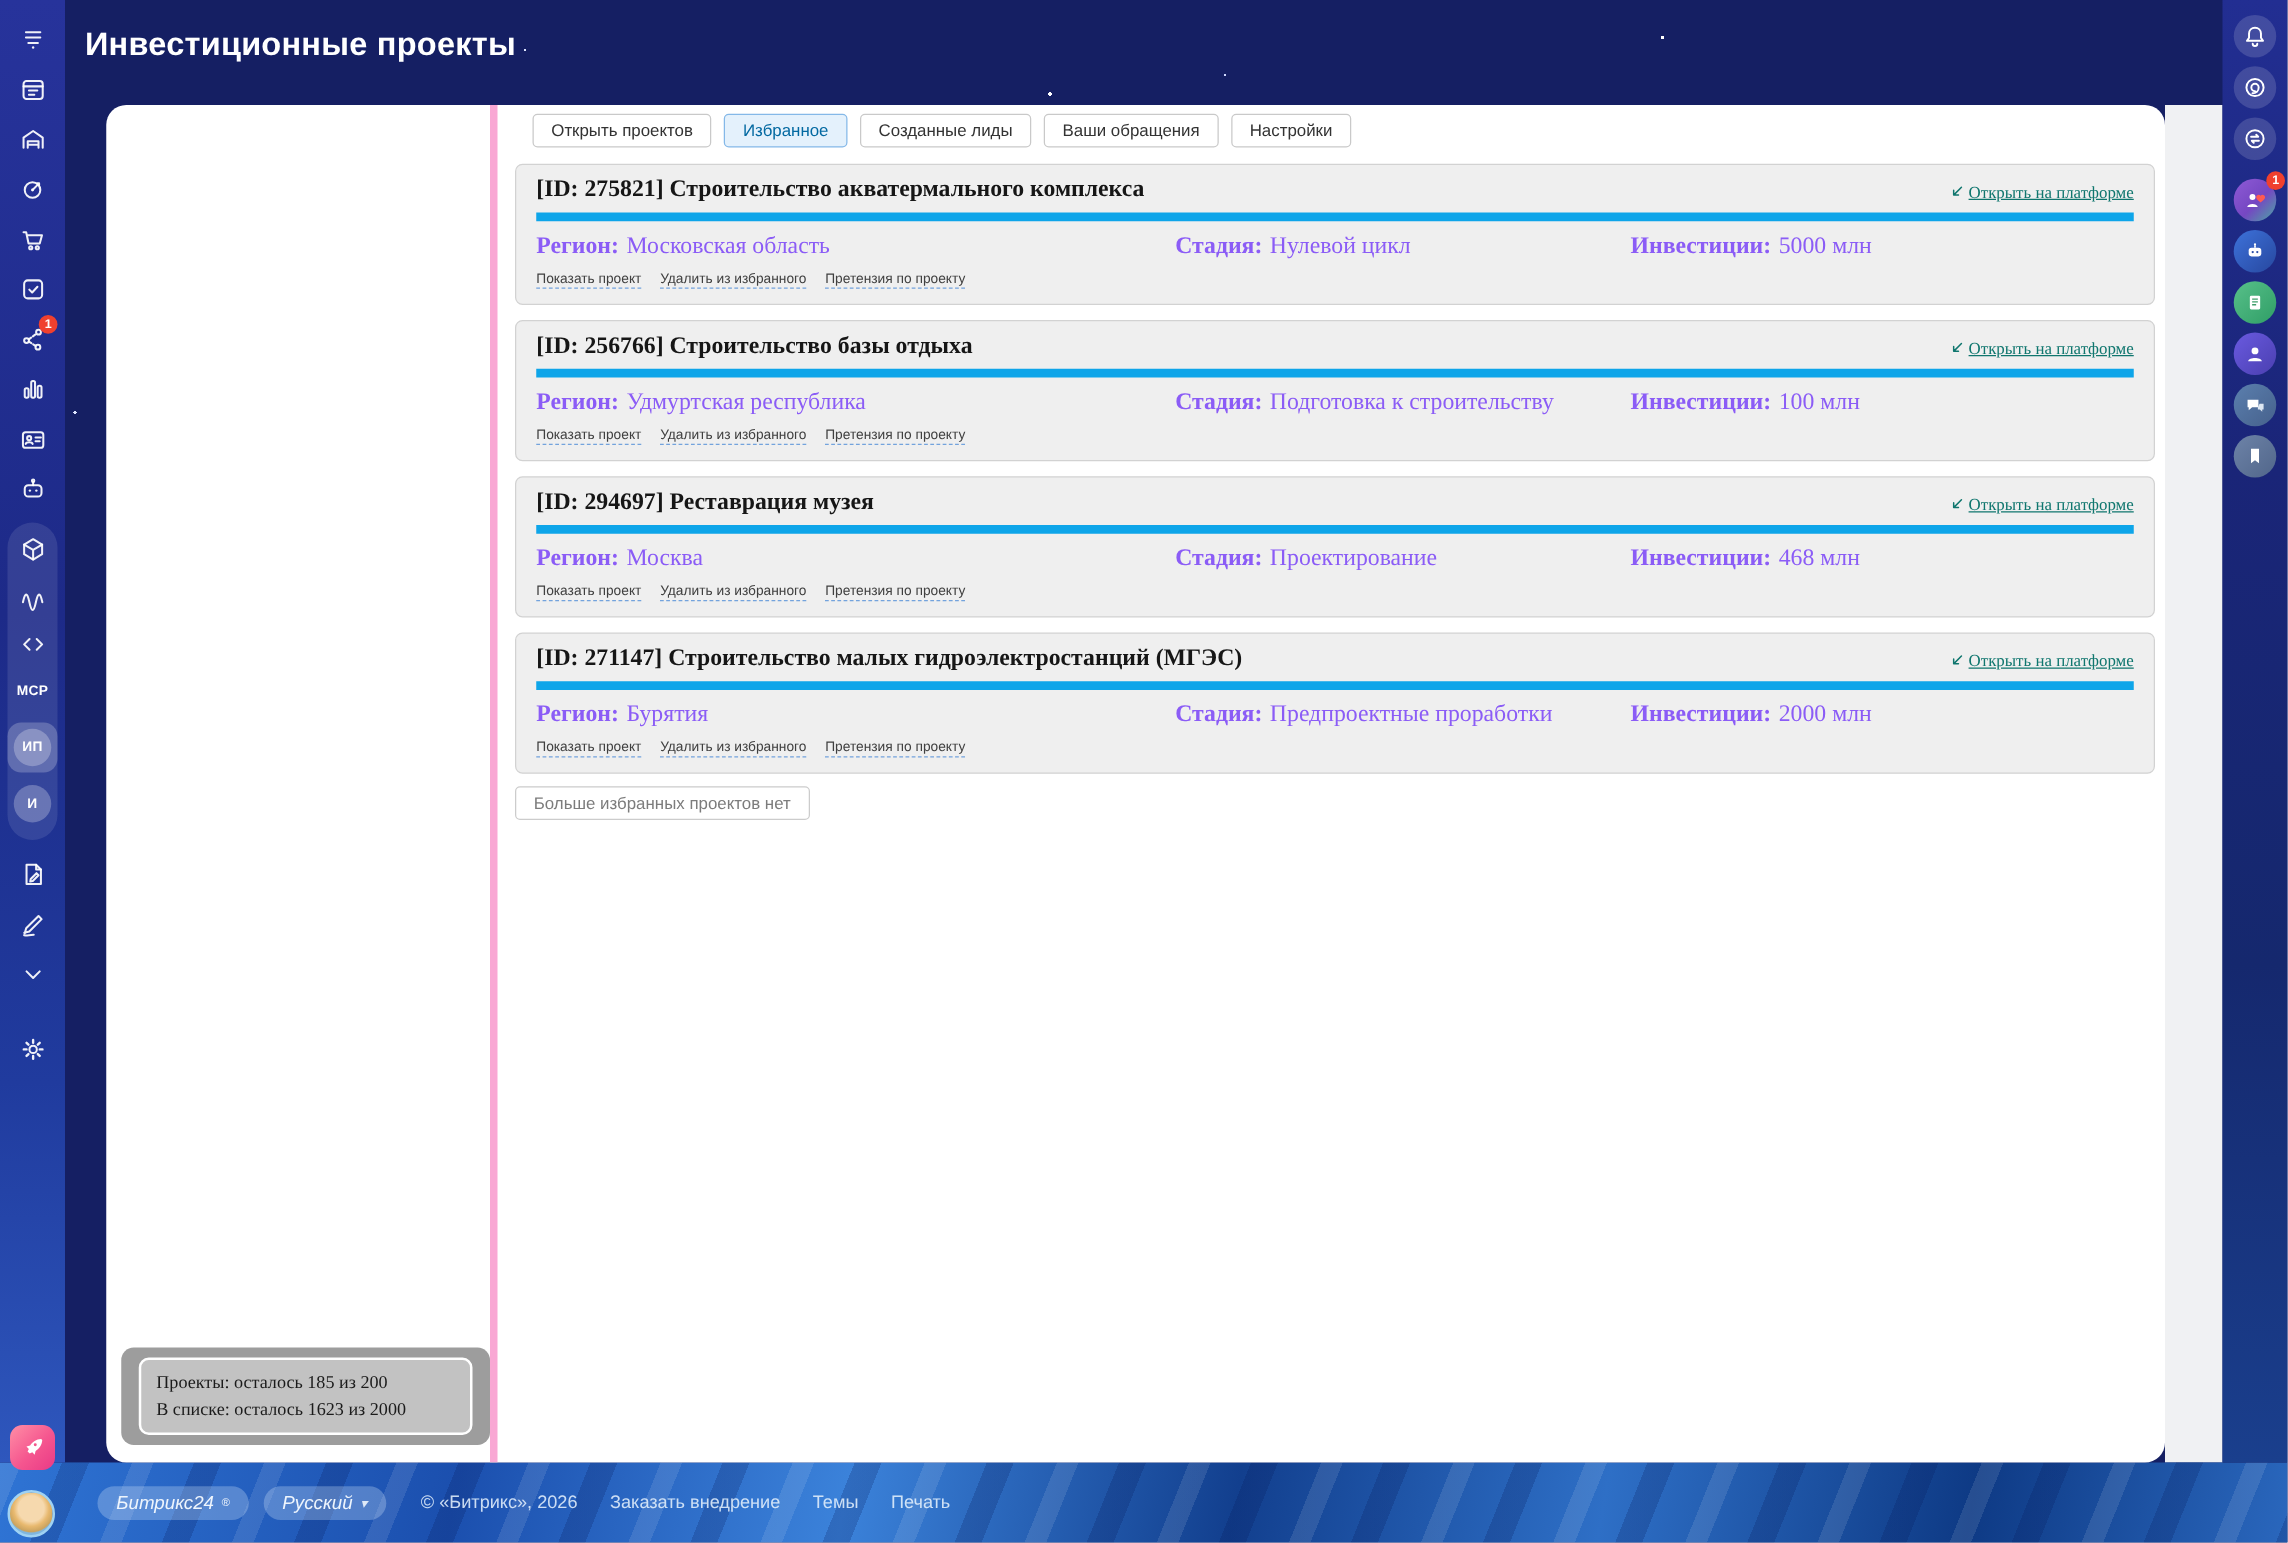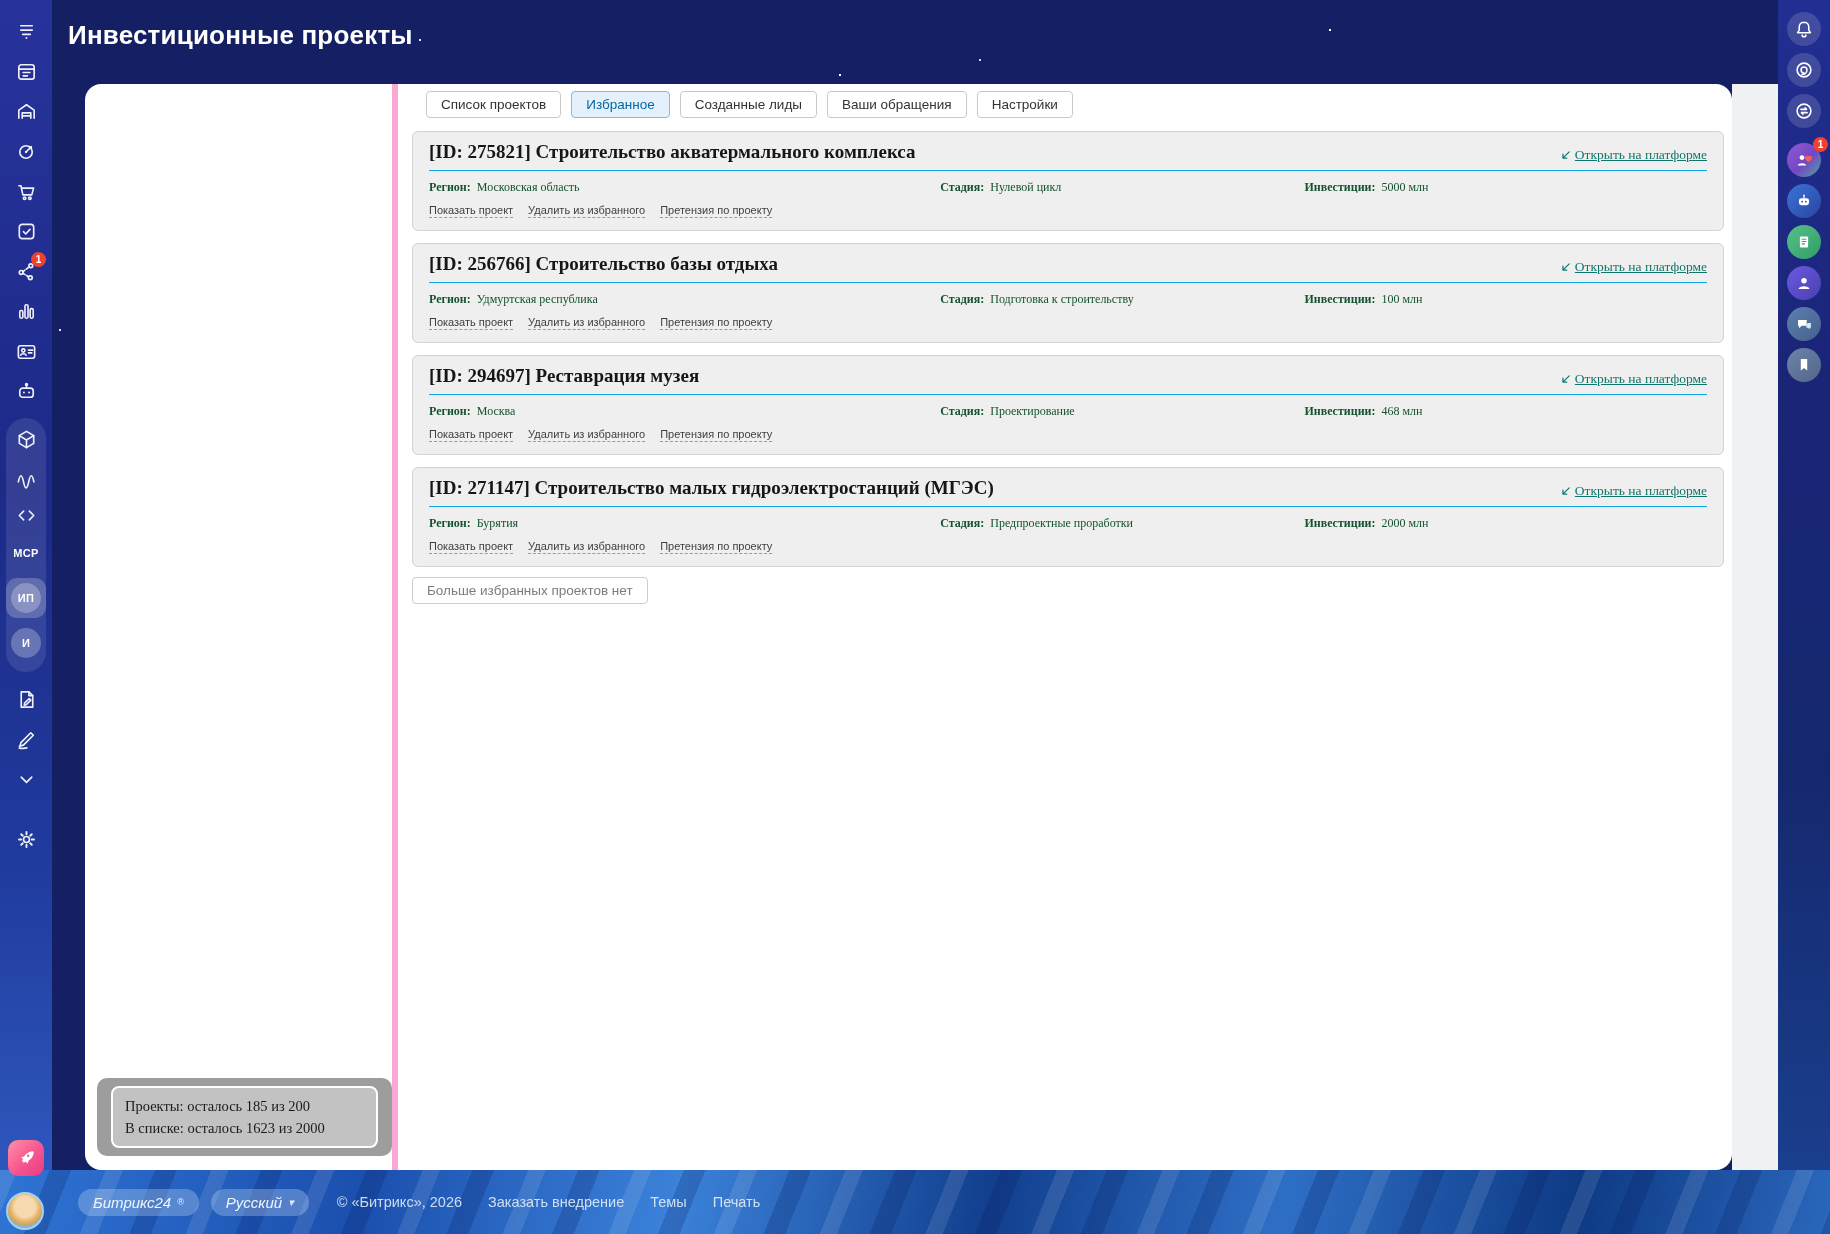--- a/index.html
+++ b/index.html
@@ -91,27 +91,27 @@
     display:flex; align-items:center; }
   .quota-inner { margin:0 14px; flex:1; background:#c2c2c2; border:2px solid #fff; border-radius:8px; padding:7px 12px;
     font-family:"Liberation Serif", serif; font-size:14.5px; color:#1b1b1b; line-height:1.55; }
   .main-col { flex:1; padding:7px 8px 0 14px; }
   .tab-bar { display:flex; gap:10px; margin:0 0 13px 14px; }
   .tab { padding:5px 14px; border:1px solid #c9c9c9; border-radius:4px; background:#fff; color:#333;
     font-family:"Liberation Sans", sans-serif; font-size:13.5px; cursor:pointer; }
   .tab.active { background:#e4f1fc; border-color:#84b8e8; color:#0369a1; }
   .project-list { display:flex; flex-direction:column; gap:12px; }
   .project-card { background:#efefef; border:1px solid #d2d2d2; border-radius:6px; padding:9px 16px 12px; }
-  .card-head { display:flex; justify-content:space-between; align-items:flex-end; border-bottom:1px solid #0ea5e9; padding-bottom:7px; }
+  .card-head { display:flex; justify-content:space-between; align-items:center; border-bottom:7px solid #0ea5e9; padding-bottom:7px; }
   .card-title { font-family:"Liberation Serif", serif; font-size:19px; font-weight:700; color:#161616; }
   .open-link { font-family:"Liberation Serif", serif; font-size:13.5px; color:#0f766e; 
     display:flex; align-items:center; gap:4px; margin-top:3px; white-space:nowrap; cursor:pointer; }
   .open-link svg { width:11px; height:11px; }
   .card-fields { display:grid; grid-template-columns: 40% 28.5% auto; margin-top:9px;
-    font-family:"Liberation Serif", serif; font-size:12px; color:#14532d; }
+    font-family:"Liberation Serif", serif; font-size:19px; color:#8b5cf6; }
   .f-label { font-weight:700; margin-right:6px; }
   .card-actions { display:flex; gap:15px; margin-top:9px; }
   .card-actions a { font-family:"Liberation Sans", sans-serif; font-size:11px; color:#404040; text-decoration:none;
     border-bottom:1px dashed rgba(47,122,210,.65); padding-bottom:1px; cursor:pointer; }
   .no-more-btn { display:inline-block; margin-top:10px; padding:5px 14px; border:1px solid #ccc; border-radius:4px;
     background:#fff; color:#7c7c7c; font-size:13.5px; font-family:"Liberation Sans", sans-serif; }
 </style>
 </head>
 <body>
 
@@ -318,21 +318,21 @@
   <div class="side-panel">
     <div class="quota-box">
       <div class="quota-inner">
         <div>Проекты: осталось 185 из 200</div>
         <div>В списке: осталось 1623 из 2000</div>
       </div>
     </div>
   </div>
   <div class="main-col">
     <div class="tab-bar" id="tab-bar">
-        <button class="tab">Список проектов</button>
+        <button class="tab">Открыть проектов</button>
         <button class="tab active">Избранное</button>
         <button class="tab">Созданные лиды</button>
         <button class="tab">Ваши обращения</button>
         <button class="tab">Настройки</button>
       </div>
     <div class="project-list" id="project-list">
   <div class="project-card">
     <div class="card-head">
       <h3 class="card-title">[ID: 275821] Строительство акватермального комплекса</h3>
       <a class="open-link" href="#">

